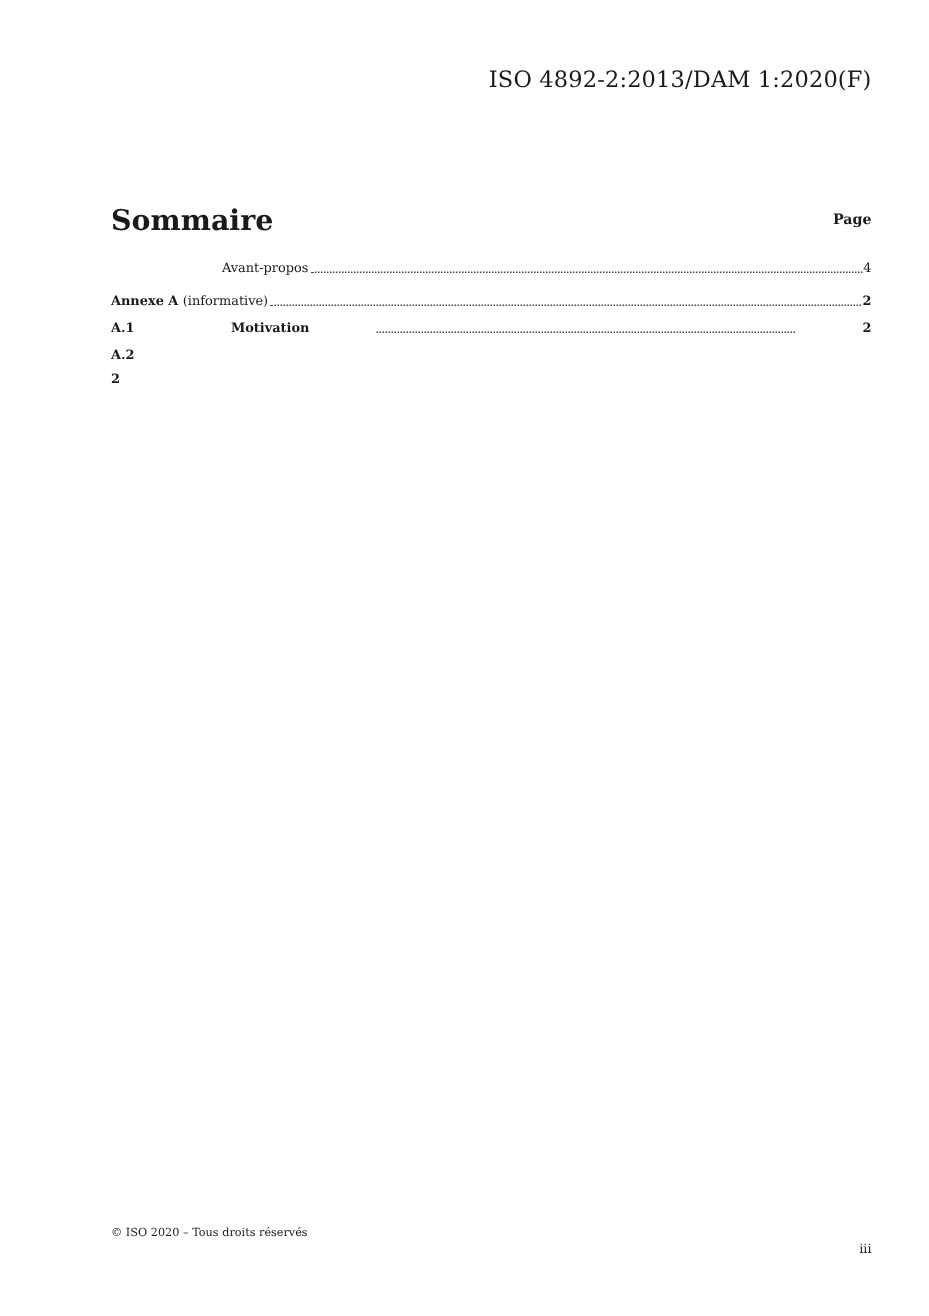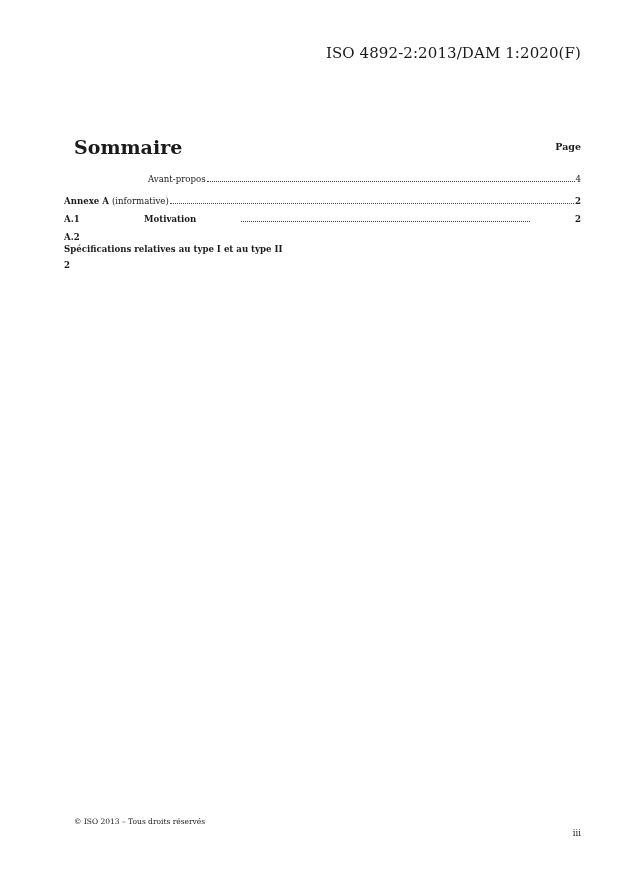--- a/index.html
+++ b/index.html
@@ -14,21 +14,21 @@
     }
     .toc-title {
       position: absolute; top: 136px; left: 74px;
       font-size: 19px; font-weight: bold;
     }
     .toc-page-label {
       position: absolute; top: 141px; right: 38px;
       font-size: 9.5px; font-weight: bold;
     }
     .toc-line {
-      position: absolute; left: 64px; right: 38px;
+      position: absolute; left: 74px; right: 38px;
       display: flex; align-items: baseline;
       font-size: 8.6px; line-height: 12px; white-space: nowrap;
     }
     .toc-line .num { display: inline-block; width: 36px; font-weight: bold; }
     .toc-line .bold { font-weight: bold; }
     .toc-line .normal { font-weight: normal; }
     .toc-line .leader {
       flex: 1; overflow: hidden; margin: 0 1px;
       border-bottom: 1px dotted #444; height: 1px; align-self: flex-end;
       margin-bottom: 3px;
@@ -66,19 +66,18 @@
 
 <div class="toc-line" style="top:213px;gap:44px;">
   <span class="num">A.1</span>
   <span class="bold">Motivation</span>
   <span class="leader"></span>
   <span class="pg">2</span>
 </div>
 
 <div class="toc-line" style="top:231px;flex-direction:column;">
   <span class="num">A.2</span>
-  <span class="bold">Spécifications relatives au type I et au type II</span>
   <span class="leader"></span>
   <span class="pg">2</span>
 </div>
 
-<div class="footer-left">© ISO 2013 – Tous droits réservés</div>
+<div class="footer-left">© ISO 2020 – Tous droits réservés</div>
 <div class="footer-right">iii</div>
 
 </body></html>

